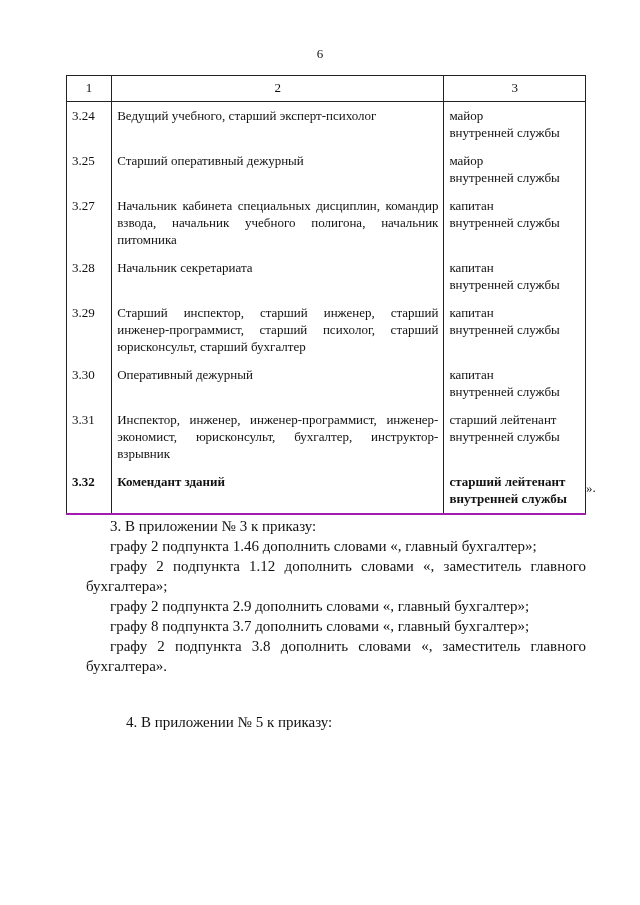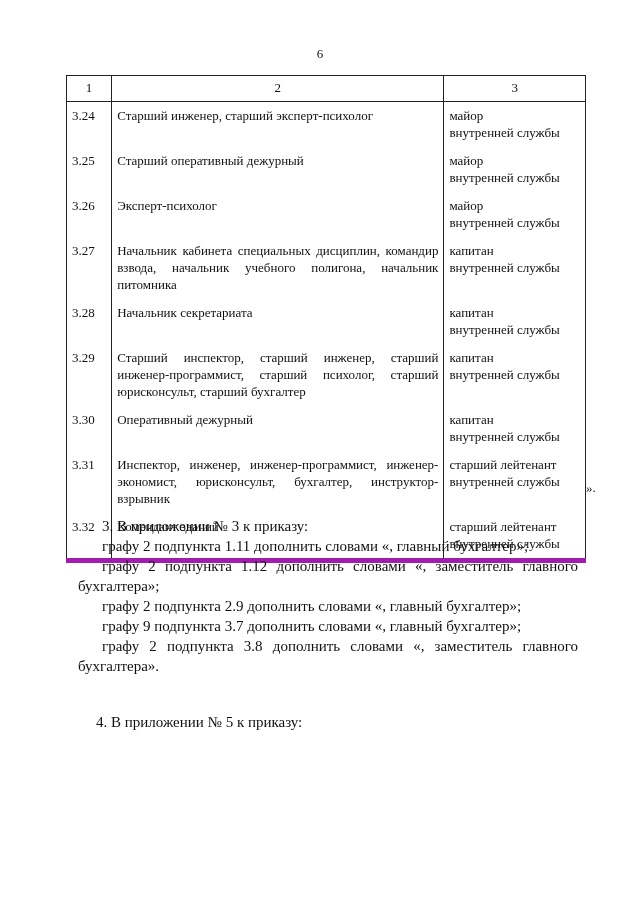--- a/index.html
+++ b/index.html
@@ -19,71 +19,63 @@
   }
   table.positions td, table.positions th {
     border-left: 1px solid #222; border-right: 1px solid #222;
     vertical-align: top; padding: 0 5px;
   }
   table.positions th {
     font-weight: normal; text-align: center;
     border-top: 1px solid #222; border-bottom: 1px solid #222;
     height: 14px; line-height: 14px; padding-top: 0; padding-bottom: 0;
   }
-  table.positions tr.last td { border-bottom: 5px solid #a21caf; }
+  table.positions tr.last td { border-bottom: 2px solid #a21caf; font-weight: bold; }
   .c1 { width: 34px; text-align: left; padding-top: 5px !important; }
   .c2 { width: 320px; text-align: justify; padding-top: 5px !important; padding-bottom: 6px !important; }
   .c3 { width: 130px; padding-top: 5px !important; padding-bottom: 6px !important; }
   .rank-line { display: block; }
   .close-quote {
     position: absolute; left: 586px; top: 480px; font-size: 13px;
   }
   .body-text {
-    position: absolute; left: 72px; width: 500px; font-size: 15px; line-height: 20px;
+    position: absolute; left: 102px; width: 500px; font-size: 15px; line-height: 20px;
     text-align: justify;
   }
   .para { text-indent: 24px; margin: 0; }
   .hanging { margin: 0; text-indent: 24px; }
-  .sec3 { top: 516px; left: 78px; width: 500px; }
+  .sec3 { top: 516px; left: 86px; width: 500px; }
   .sec4 { top: 712px; }
   .block p { margin: 0; }
 </style>
 </head>
 <body>
 
 <div class="page-number">6</div>
 
 <table class="positions">
   <thead>
     <tr>
       <th class="c1">1</th>
       <th class="c2">2</th>
       <th class="c3">3</th>
     </tr>
   </thead>
   <tbody id="table-body">
       <tr>
         <td class="c1">3.24</td>
-        <td class="c2">Старший инженер, старший эксперт-психолог</td>
+        <td class="c2">Ведущий учебного, старший эксперт-психолог</td>
         <td class="c3">
           <span class="rank-line">майор</span>
           <span class="rank-line">внутренней службы</span>
         </td>
       </tr>
       <tr>
         <td class="c1">3.25</td>
         <td class="c2">Старший оперативный дежурный</td>
-        <td class="c3">
-          <span class="rank-line">майор</span>
-          <span class="rank-line">внутренней службы</span>
-        </td>
-      </tr>
-      <tr>
-        <td class="c1">3.26</td>
-        <td class="c2">Эксперт-психолог</td>
         <td class="c3">
           <span class="rank-line">майор</span>
           <span class="rank-line">внутренней службы</span>
         </td>
       </tr>
       <tr>
         <td class="c1">3.27</td>
         <td class="c2">Начальник кабинета специальных дисциплин, командир взвода, начальник учебного полигона, начальник питомника</td>
         <td class="c3">
           <span class="rank-line">капитан</span>
@@ -131,23 +123,23 @@
         </td>
       </tr>
     </tbody>
 </table>
 
 <div class="close-quote">».</div>
 
 <div class="body-text block sec3">
   <p class="para">3. В приложении № 3 к приказу:</p>
   <div id="sec3-items">
-      <p class="hanging">графу 2 подпункта 1.11 дополнить словами «, главный бухгалтер»;</p>
+      <p class="hanging">графу 2 подпункта 1.46 дополнить словами «, главный бухгалтер»;</p>
       <p class="hanging">графу 2 подпункта 1.12 дополнить словами «, заместитель главного бухгалтера»;</p>
       <p class="hanging">графу 2 подпункта 2.9 дополнить словами «, главный бухгалтер»;</p>
-      <p class="hanging">графу 9 подпункта 3.7 дополнить словами «, главный бухгалтер»;</p>
+      <p class="hanging">графу 8 подпункта 3.7 дополнить словами «, главный бухгалтер»;</p>
       <p class="hanging">графу 2 подпункта 3.8 дополнить словами «, заместитель главного бухгалтера».</p>
     </div>
 </div>
 
 <div class="body-text block sec4">
   <p class="para">4. В приложении № 5 к приказу:</p>
 </div>
 
 </body></html>

